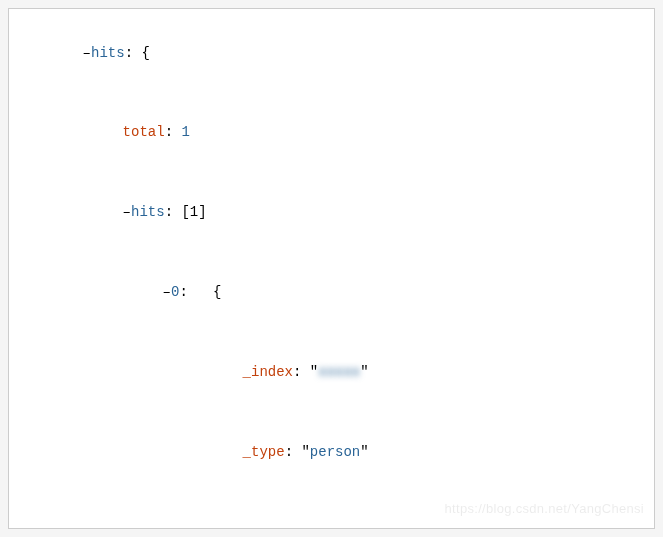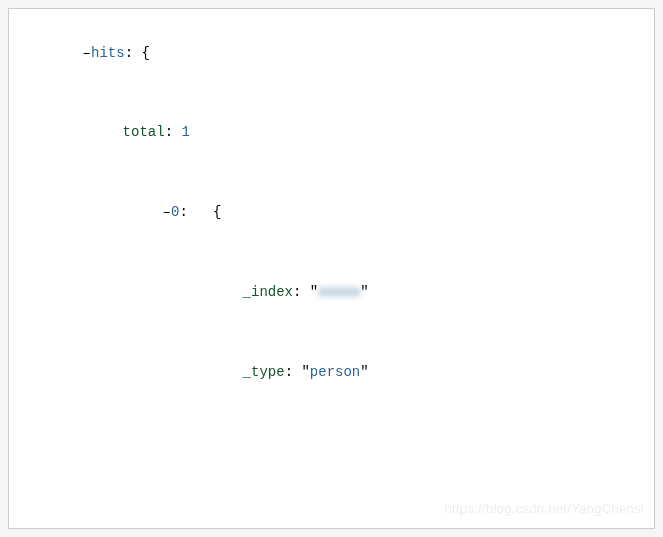--- a/index.html
+++ b/index.html
@@ -16,21 +16,21 @@
       background: #fff;
       border: 1px solid #ccc;
       padding: 4px 10px 10px 10px;
       width: 100%;
       height: 100%;
       overflow: hidden;
       position: relative;
     }
     .line { white-space: pre; }
     .toggle { color: #000; cursor: pointer; user-select: none; }
-    .key { color: #14532d; }
+    .key { color: #c2410c; }
     .key-blue { color: #2a6496; }
     .punct { color: #000; }
     .brace { color: #000; }
     .string { color: #2a6496; }
     .number { color: #2a6496; }
     .quote { color: #000; }
     .blurred {
       filter: blur(3px);
       color: #2a6496;
     }
@@ -55,20 +55,23 @@
 
   <div class="line indent0">
     <span class="toggle">–</span><span class="key-blue">hits</span><span class="punct">: </span><span class="brace">{</span>
   </div>
 
   <div class="line indent1">
     <span class="key">total</span><span class="punct">: </span><span class="number">1</span>
   </div>
 
 
+  <div class="line indent1">
+    <span class="toggle">–</span><span class="key-blue">hits</span><span class="punct">: </span><span class="punct">[1]</span>
+  </div>
 
   <div class="line indent2">
     <span class="toggle">–</span><span class="key-blue">0</span><span class="punct">:   </span><span class="brace">{</span>
   </div>
 
   <div class="line indent4">
     <span class="key">_index</span><span class="punct">: </span><span class="quote">"</span><span class="blurred">xxxxx</span><span class="quote">"</span>
   </div>
 
   <div class="line indent4">

